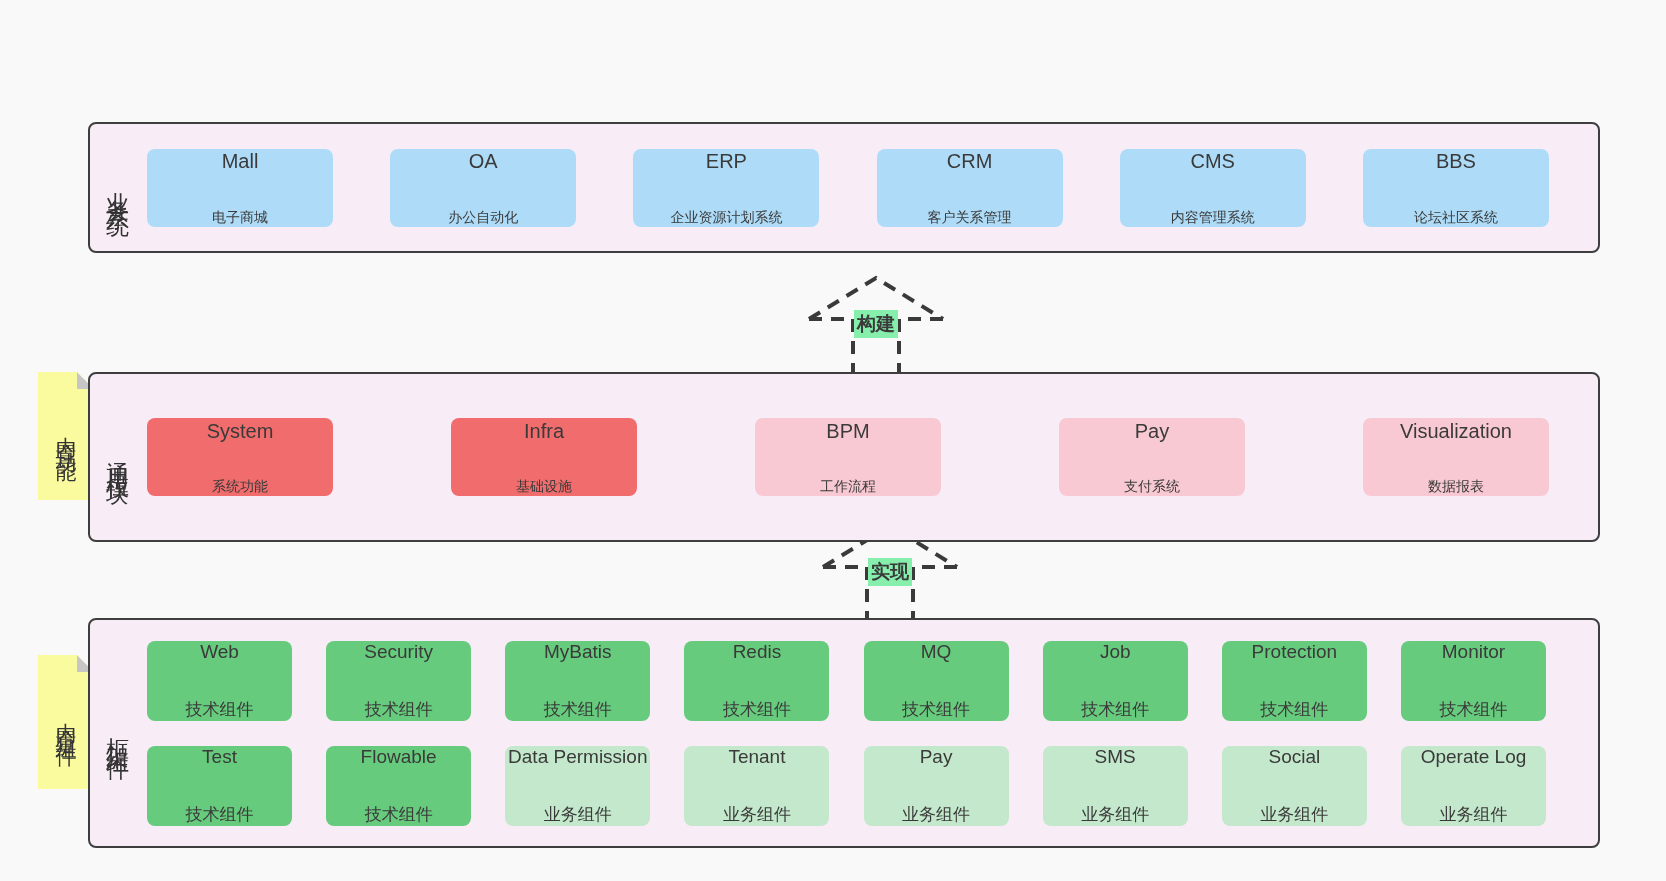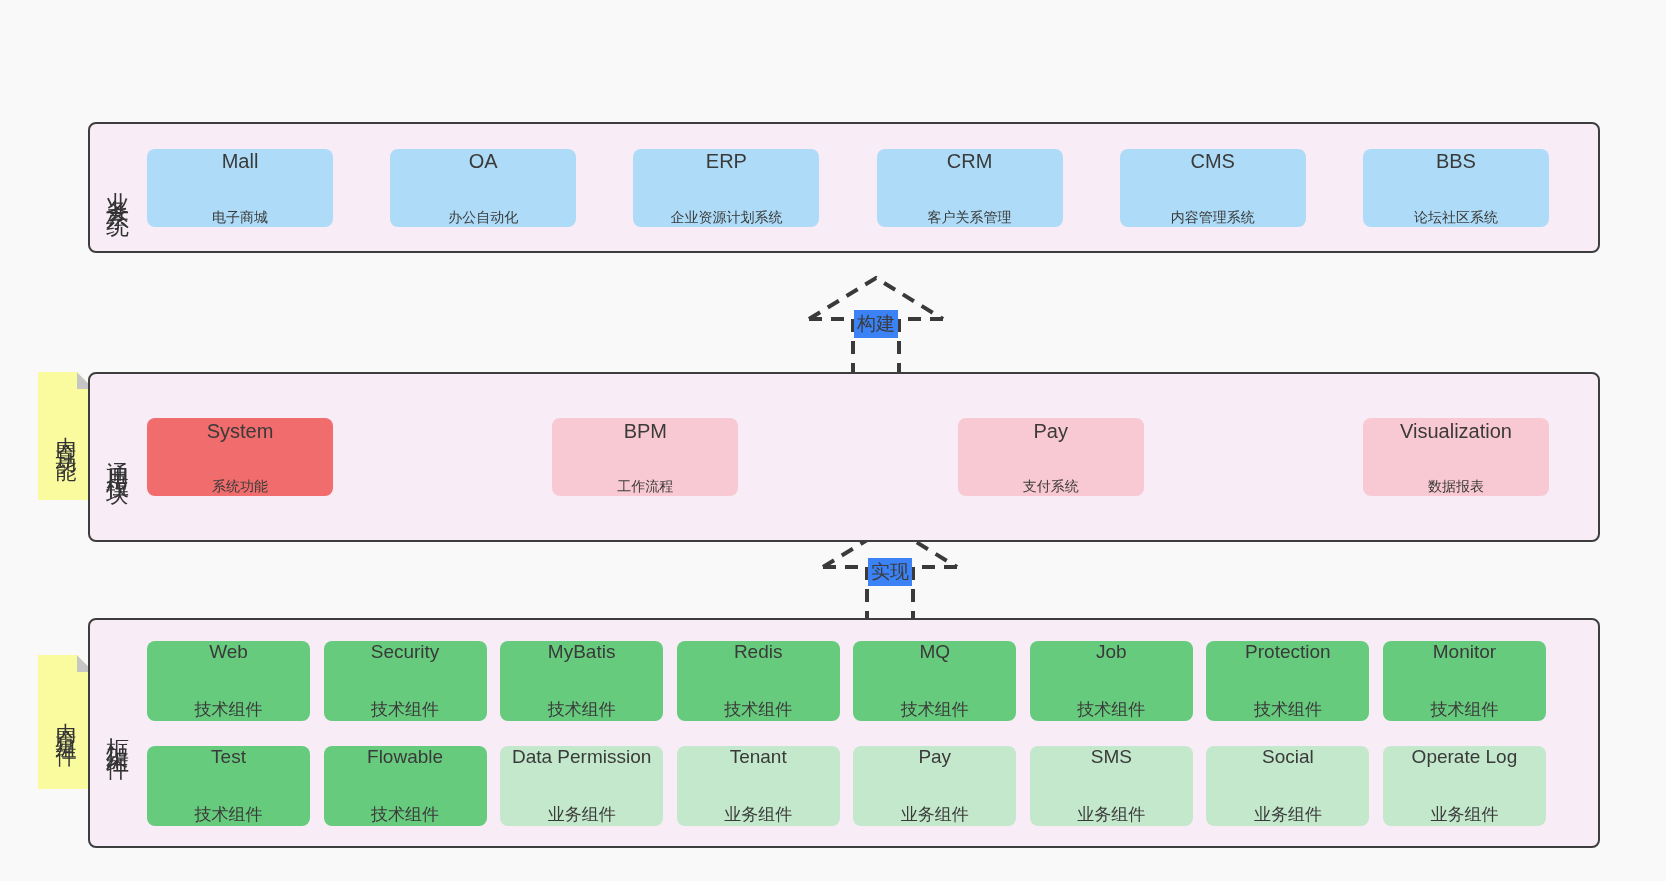--- a/index.html
+++ b/index.html
@@ -34,35 +34,35 @@
   }
   .row{display:flex;justify-content:space-between;}
   .box{
     border-radius:8px;
     display:flex;flex-direction:column;align-items:center;justify-content:center;
     text-align:center;line-height:1.42;gap:32px;
   }
   .box .en{font-size:20px;}
   .box .cn{font-size:14px;}
   .w186{width:186px;height:78px;}
-  .w145{width:163px;height:80px;padding:0 2px;box-sizing:border-box;}
+  .w145{width:145px;height:80px;padding:0 2px;box-sizing:border-box;}
   .w145 .en{font-size:19px;}
   .w145 .cn{font-size:17px;}
   .blue{background:#aedcf8;}
   .red{background:#f16c6c;}
   .pink{background:#f9c9d3;}
   .green{background:#67cb7d;}
   .lightgreen{background:#c3e8cc;}
   
   .arrow-wrap{position:absolute;width:150px;height:100px;z-index:1;}
   .arrow-wrap svg{position:absolute;left:0;top:0;}
   .arrow-label{
     position:absolute;left:50%;top:38px;transform:translateX(-50%);
-    background:#3b82f6;padding:1px 3px;
-    font-size:19px;color:#3a3a3a;white-space:nowrap;
+    background:#86efac;padding:1px 3px;
+    font-size:19px;color:#3a3a3a;white-space:nowrap;font-weight:bold;
   }
   
   .sticky{
     position:absolute;left:38px;width:56px;
     background:#fafb9e;
     box-shadow:0 1px 2px rgba(0,0,0,0.15);
     display:flex;align-items:center;justify-content:center;
     writing-mode:vertical-rl;text-orientation:upright;
     font-size:21px;letter-spacing:8px;color:#333;
     clip-path:polygon(0 0,calc(100% - 17px) 0,100% 17px,100% 100%,0 100%);
@@ -118,20 +118,24 @@
   <span>内置功能</span>
   <span class="fold"></span>
 </div>
 <div class="section" style="top:372px;height:170px;">
   <div class="v-label">通用模块</div>
   <div class="boxes">
     <div class="box red w186">
       <span class="en">System</span>
       <span class="cn">系统功能</span>
     </div>
+    <div class="box red w186">
+      <span class="en">Infra</span>
+      <span class="cn">基础设施</span>
+    </div>
     <div class="box pink w186">
       <span class="en">BPM</span>
       <span class="cn">工作流程</span>
     </div>
     <div class="box pink w186">
       <span class="en">Pay</span>
       <span class="cn">支付系统</span>
     </div>
     <div class="box pink w186">
       <span class="en">Visualization</span>

